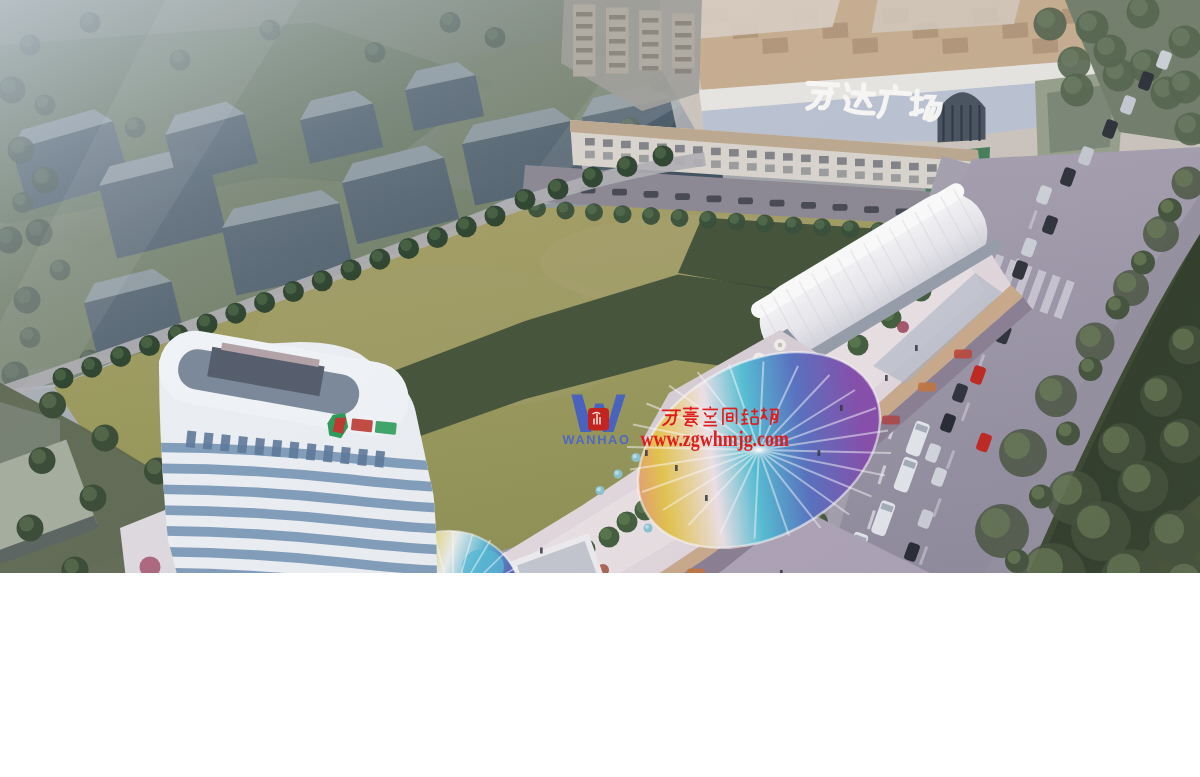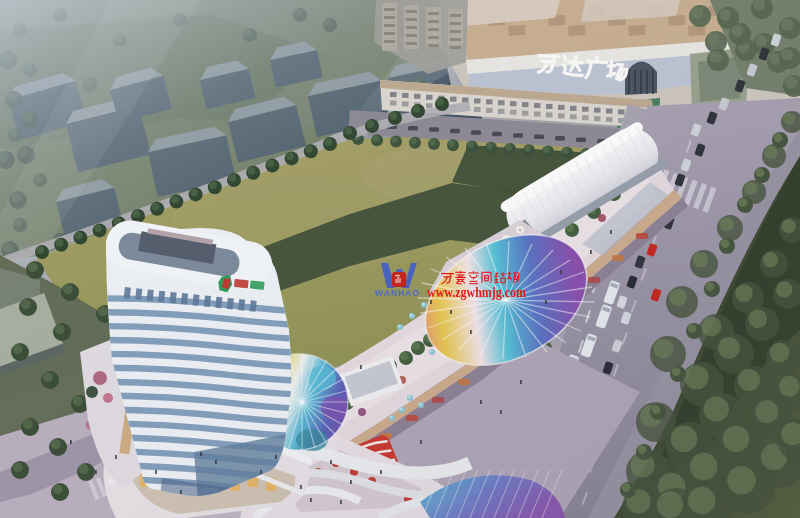--- a/index.html
+++ b/index.html
@@ -1,16 +1,16 @@
 <!DOCTYPE html>
 <html><head>
 <meta charset="utf-8">
 <style>
   html,body{margin:0;padding:0;}
-  .stage{position:relative;width:800px;height:518px;overflow:hidden;font-family:"Liberation Sans",sans-serif;background:#9aa0a6;}
+  .stage{position:relative;width:800px;height:382px;overflow:hidden;font-family:"Liberation Sans",sans-serif;background:#9aa0a6;}
   svg{display:block;}
 </style>
 </head>
 <body>
 <div class="stage">
 <svg width="800" height="518" viewBox="0 0 800 518">
 <defs>
   <linearGradient id="bg" x1="0" y1="0" x2="1" y2="1">
     <stop offset="0" stop-color="#b6c1cc"></stop>
     <stop offset="0.5" stop-color="#a2a4a6"></stop>

